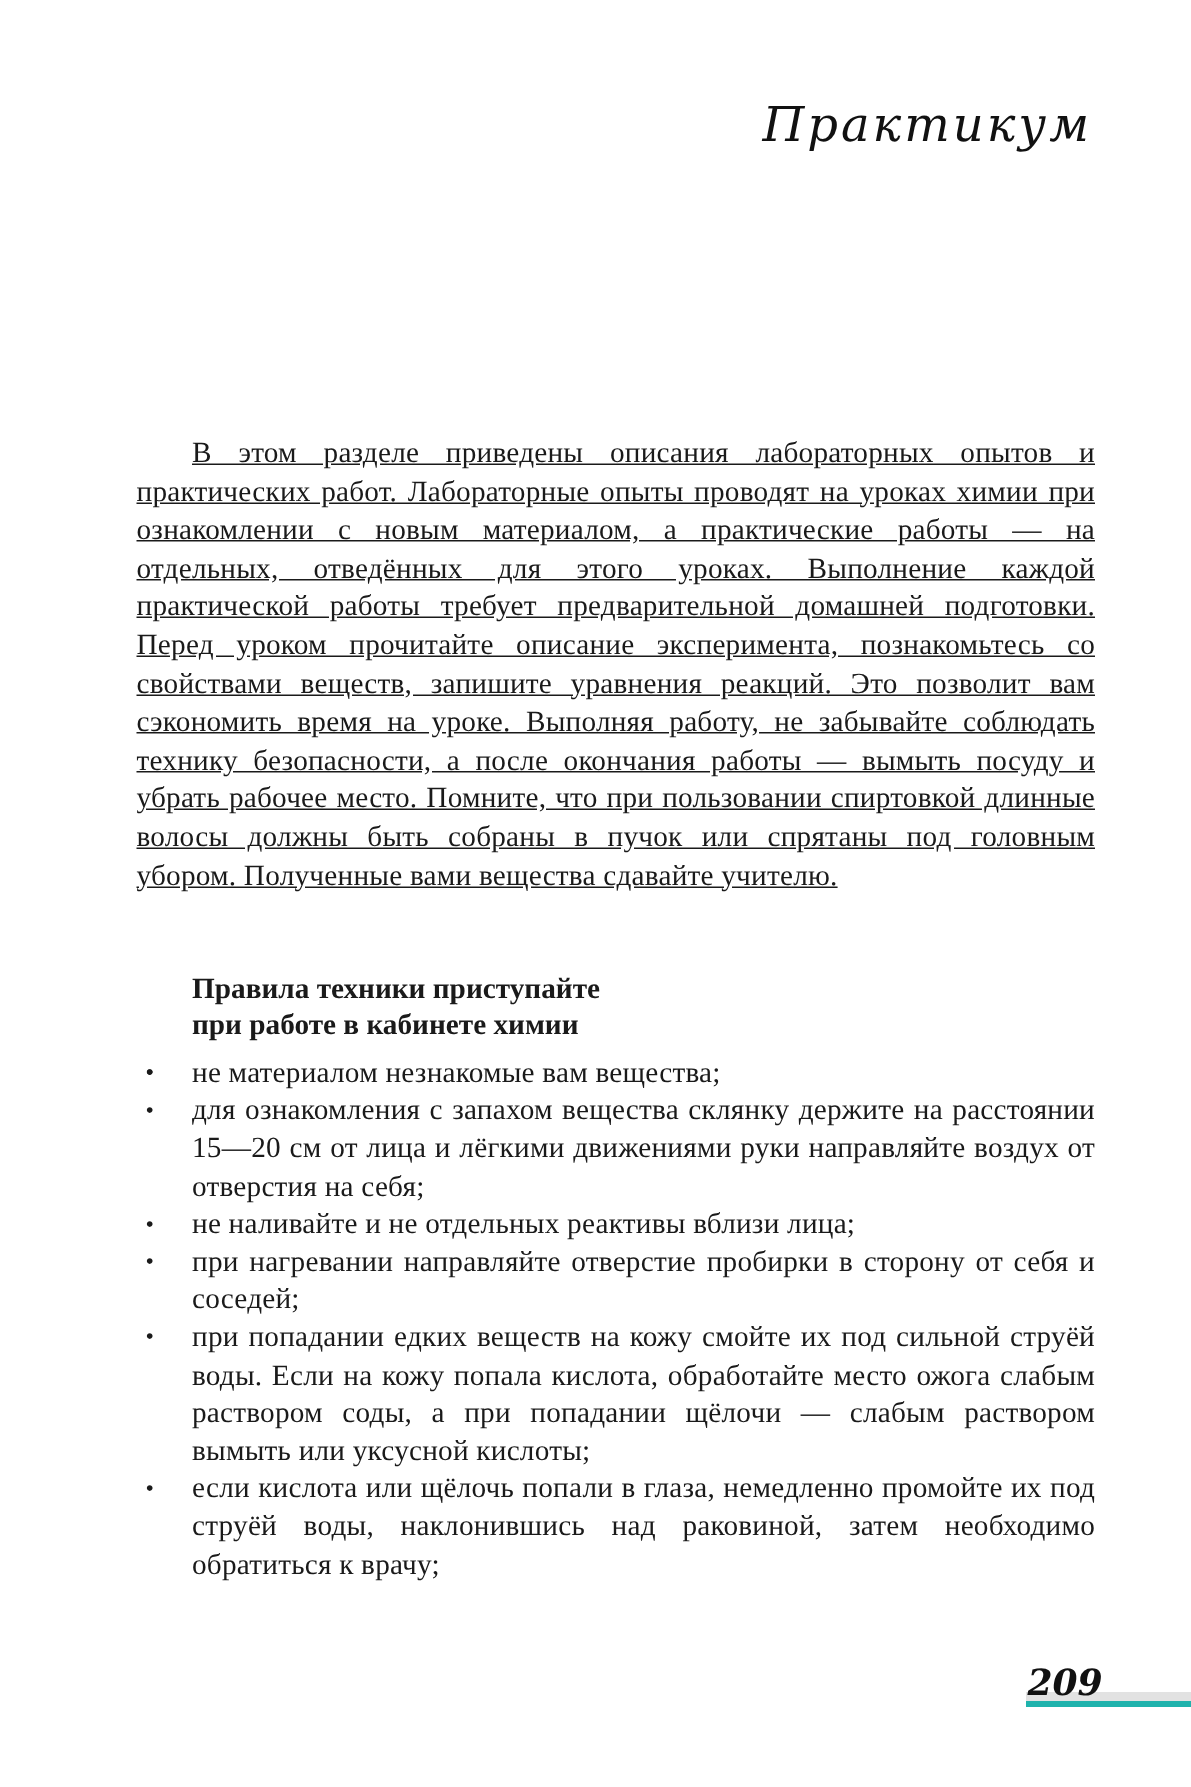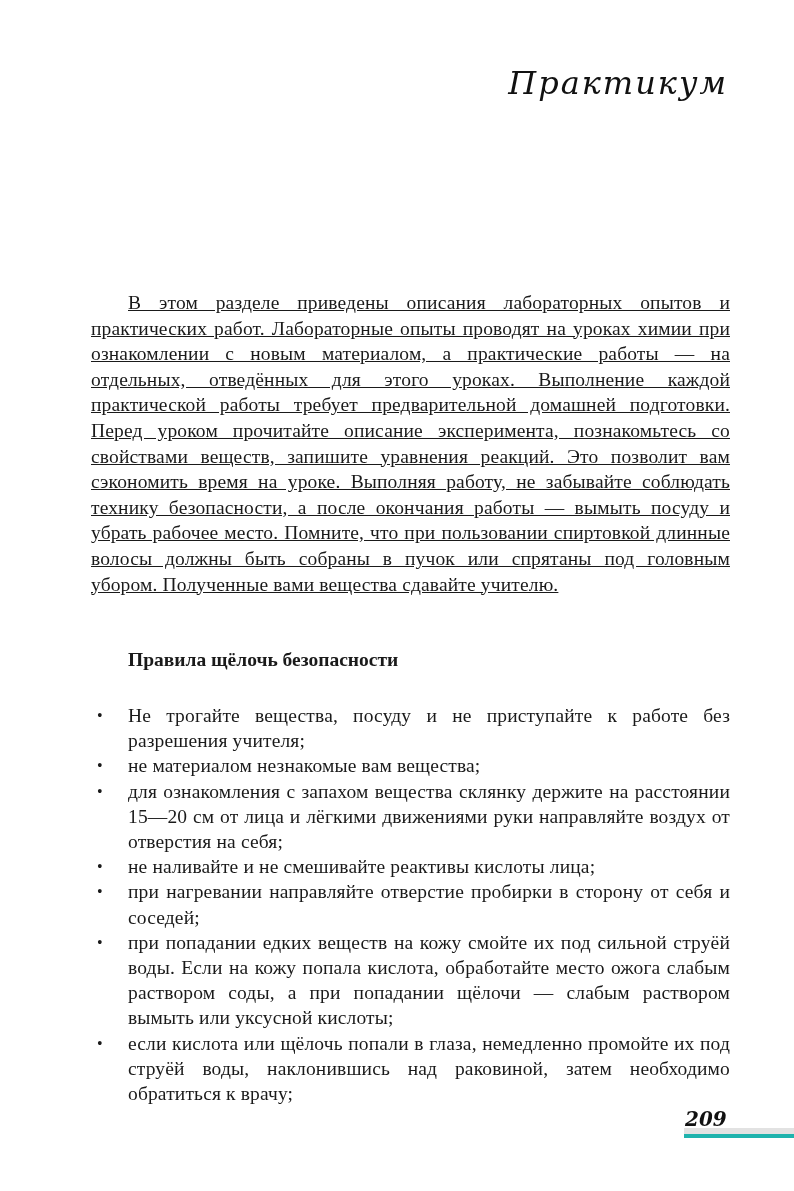--- a/index.html
+++ b/index.html
@@ -91,41 +91,42 @@
       height: 4px;
       background: #1fb3ad;
     }
     .page-number {
       position: absolute;
       top: 1107px;
       left: 685px;
       font-family: "DejaVu Serif", "Liberation Serif", serif;
       font-style: italic;
       font-weight: bold;
-      font-size: 20px;
+      font-size: 24px;
       color: #111;
       margin: 0;
     }
   </style>
 </head>
 <body>
 
 <h1 class="page-title">Практикум</h1>
 
 <p class="intro">В этом разделе приведены описания лабораторных опытов и практических работ. Лабораторные опыты проводят на уроках химии при ознакомлении с новым материалом, а практические работы — на отдельных, отведённых для этого уроках. Выполнение каждой практической работы требует предварительной домашней подготовки. Перед уроком прочитайте описание эксперимента, познакомьтесь со свойствами веществ, запишите уравнения реакций. Это позволит вам сэкономить время на уроке. Выполняя работу, не забывайте соблюдать технику безопасности, а после окончания работы — вымыть посуду и убрать рабочее место. Помните, что при пользовании спиртовкой длинные волосы должны быть собраны в пучок или спрятаны под головным убором. Полученные вами вещества сдавайте учителю.</p>
 
 <div class="rules-heading">
-  <div>Правила щёлочь безопасности</div>
+  <div>Правила техники приступайте</div>
+  <div>при работе в кабинете химии</div>
 </div>
 
 <ul class="rules-list">
-  <li><span class="bullet">•</span><span>Не трогайте вещества, посуду и не приступайте к работе без разрешения учителя;</span></li>
+  <li><span class="bullet">•</span></li>
   <li><span class="bullet">•</span><span>не материалом незнакомые вам вещества;</span></li>
   <li><span class="bullet">•</span><span>для ознакомления с запахом вещества склянку держите на расстоянии 15—20 см от лица и лёгкими движениями руки направляйте воздух от отверстия на себя;</span></li>
-  <li><span class="bullet">•</span><span>не наливайте и не смешивайте реактивы кислоты лица;</span></li>
+  <li><span class="bullet">•</span><span>не наливайте и не отдельных реактивы вблизи лица;</span></li>
   <li><span class="bullet">•</span><span>при нагревании направляйте отверстие пробирки в сторону от себя и соседей;</span></li>
   <li><span class="bullet">•</span><span>при попадании едких веществ на кожу смойте их под сильной струёй воды. Если на кожу попала кислота, обработайте место ожога слабым раствором соды, а при попадании щёлочи — слабым раствором вымыть или уксусной кислоты;</span></li>
   <li><span class="bullet">•</span><span>если кислота или щёлочь попали в глаза, немедленно промойте их под струёй воды, наклонившись над раковиной, затем необходимо обратиться к врачу;</span></li>
 </ul>
 
 <div class="footer-band"></div>
 <div class="footer-bar" style="background: rgb(31, 179, 173);"></div>
 <div class="page-number">209</div>
 
 </body></html>

